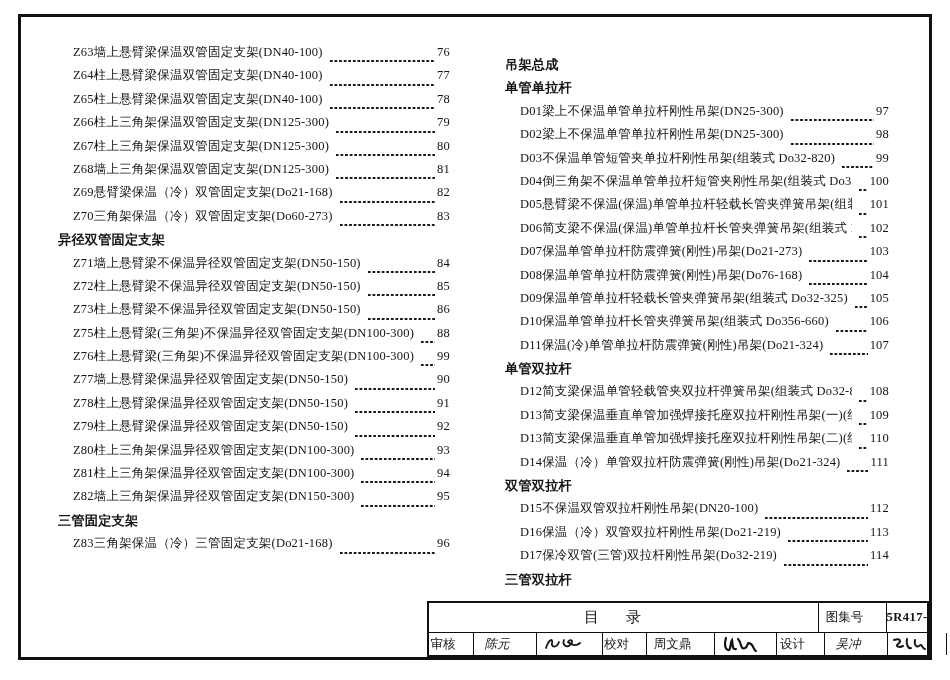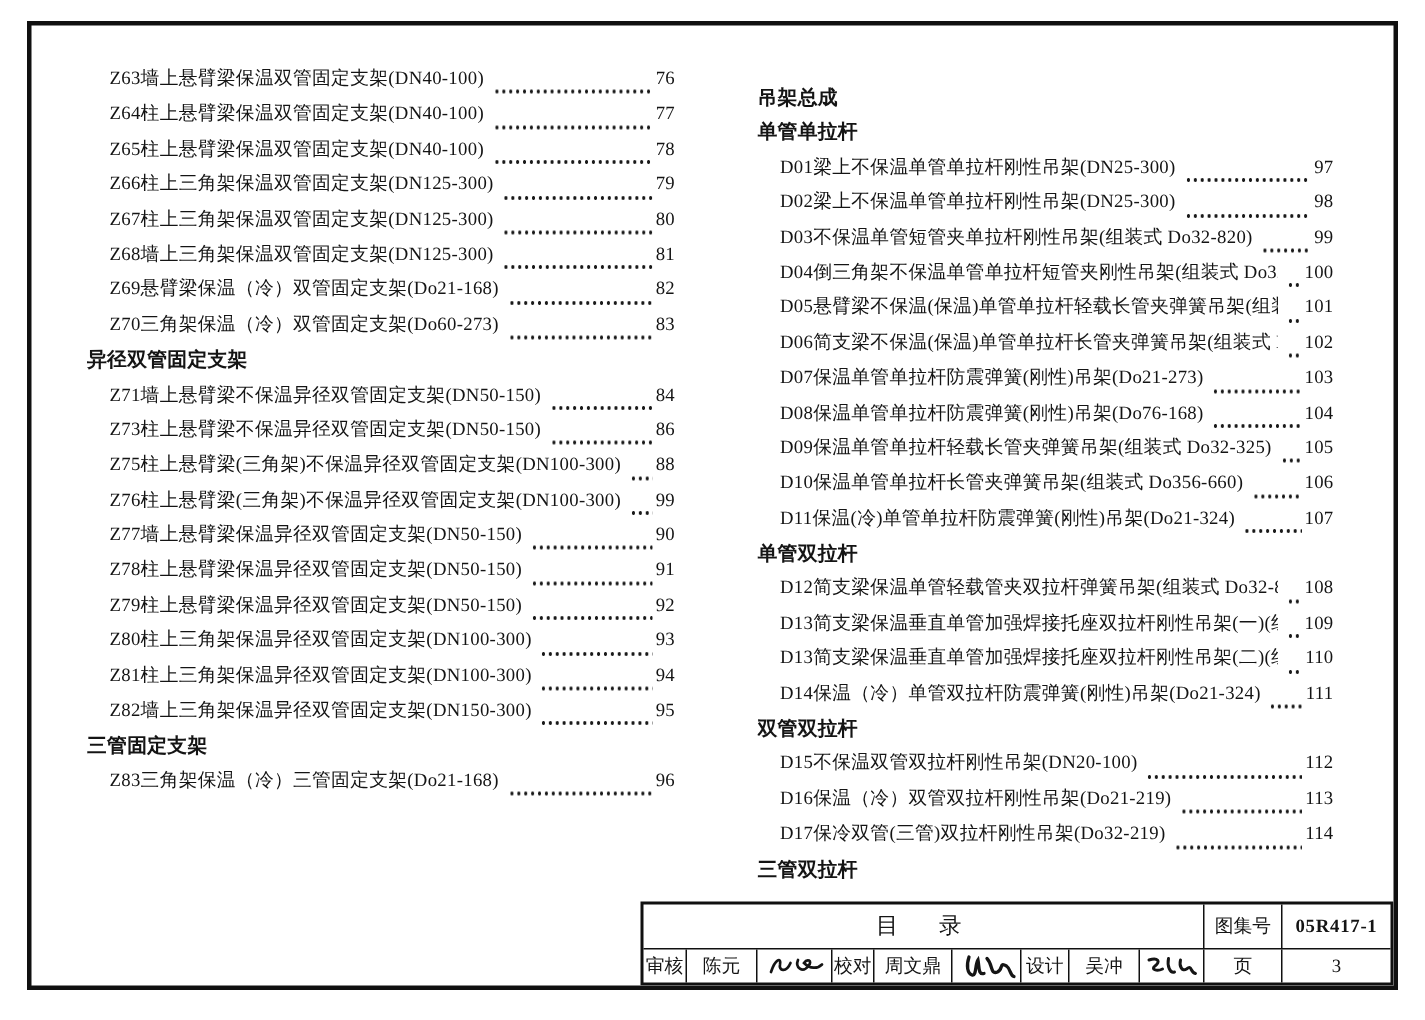--- a/index.html
+++ b/index.html
@@ -27,32 +27,32 @@
     background-image:radial-gradient(circle,#1a1a1a 1.05px,rgba(0,0,0,0) 1.35px);
     background-size:4.6px 4px;background-repeat:repeat-x;background-position:left bottom;
   }
   .pg{flex:0 0 auto;font-size:12.5px;}
   
   .titleblock{
     position:absolute;left:406px;top:584px;width:502px;height:56px;
     border:2.5px solid #101010;box-sizing:border-box;background:#fff;
     display:flex;flex-direction:column;font-size:12.5px;
   }
-  .tb-row{display:flex;box-sizing:border-box;}
+  .tb-row{display:flex;box-sizing:border-box;gap:16px;}
   .tb-row1{height:29px;}
   .tb-row2{flex:1;border-top:1.5px solid #101010;}
   .tb-cell{
     box-sizing:border-box;display:flex;align-items:center;justify-content:center;
     border-left:1.5px solid #101010;overflow:hidden;white-space:nowrap;
   }
   .tb-cell:first-child{border-left:none;}
   .tb-title{flex:0 0 373px;font-size:15px;letter-spacing:6px;}
   .tb-atlas-label{flex:0 0 52px;}
   .tb-atlas-value{flex:1 1 auto;letter-spacing:0.5px;font-weight:bold;}
-  .w28{flex:0 0 28px;} .w47{flex:0 0 47px;} .w50{flex:0 0 50px;}
+  .w28{flex:0 0 28px;} .w47{flex:0 0 47px;font-style:italic;} .w50{flex:0 0 50px;}
   .w52{flex:0 0 52px;} .w46{flex:0 0 46px;} .w32{flex:0 0 32px;}
   .w43{flex:0 0 43px;} .wfill{flex:1 1 auto;}
   .sig svg{display:block;}
 </style>
 </head>
 <body>
 
 <div class="frame">
 
   <div class="col col-left" id="col-left">
@@ -96,20 +96,25 @@
         <span class="dots"></span>
         <span class="pg">83</span>
       </div>
       <div class="toc-line header">
         <span class="lbl">异径双管固定支架</span>
       </div>
       <div class="toc-line entry">
         <span class="lbl">Z71墙上悬臂梁不保温异径双管固定支架(DN50-150)</span>
         <span class="dots"></span>
         <span class="pg">84</span>
+      </div>
+      <div class="toc-line entry">
+        <span class="lbl">Z72柱上悬臂梁不保温异径双管固定支架(DN50-150)</span>
+        <span class="dots"></span>
+        <span class="pg">85</span>
       </div>
       <div class="toc-line entry">
         <span class="lbl">Z73柱上悬臂梁不保温异径双管固定支架(DN50-150)</span>
         <span class="dots"></span>
         <span class="pg">86</span>
       </div>
       <div class="toc-line entry">
         <span class="lbl">Z75柱上悬臂梁(三角架)不保温异径双管固定支架(DN100-300)</span>
         <span class="dots"></span>
         <span class="pg">88</span>

